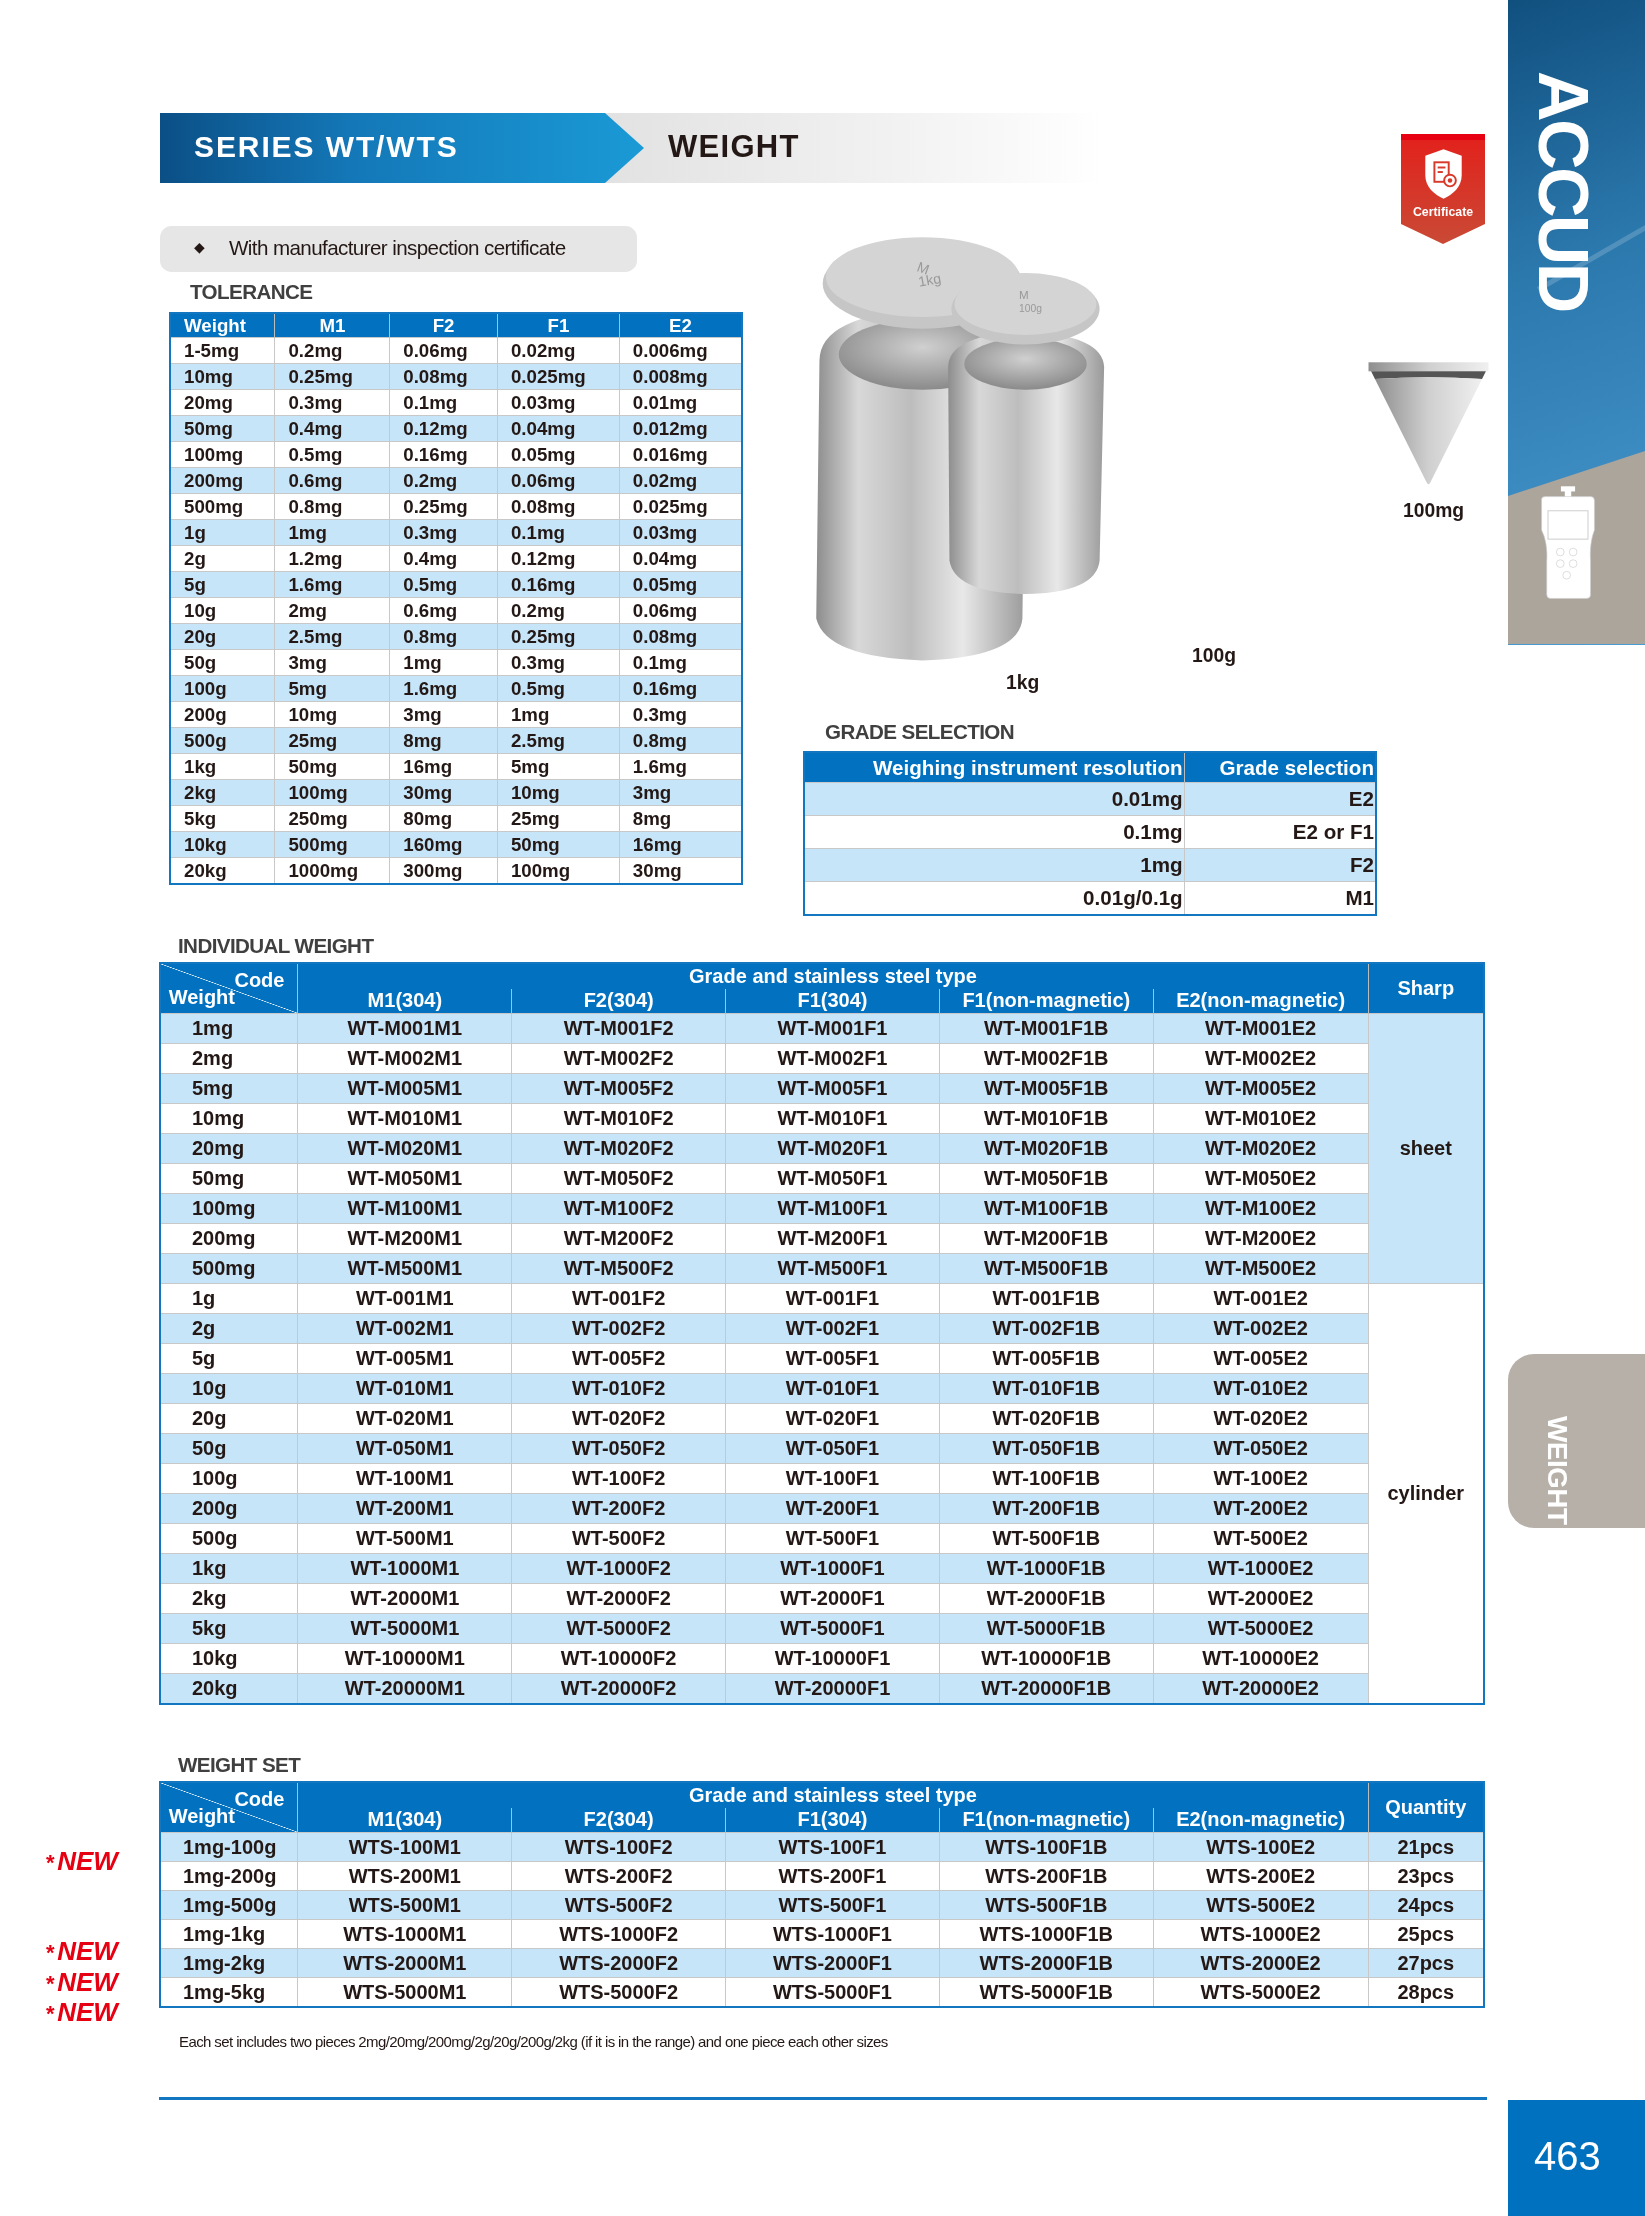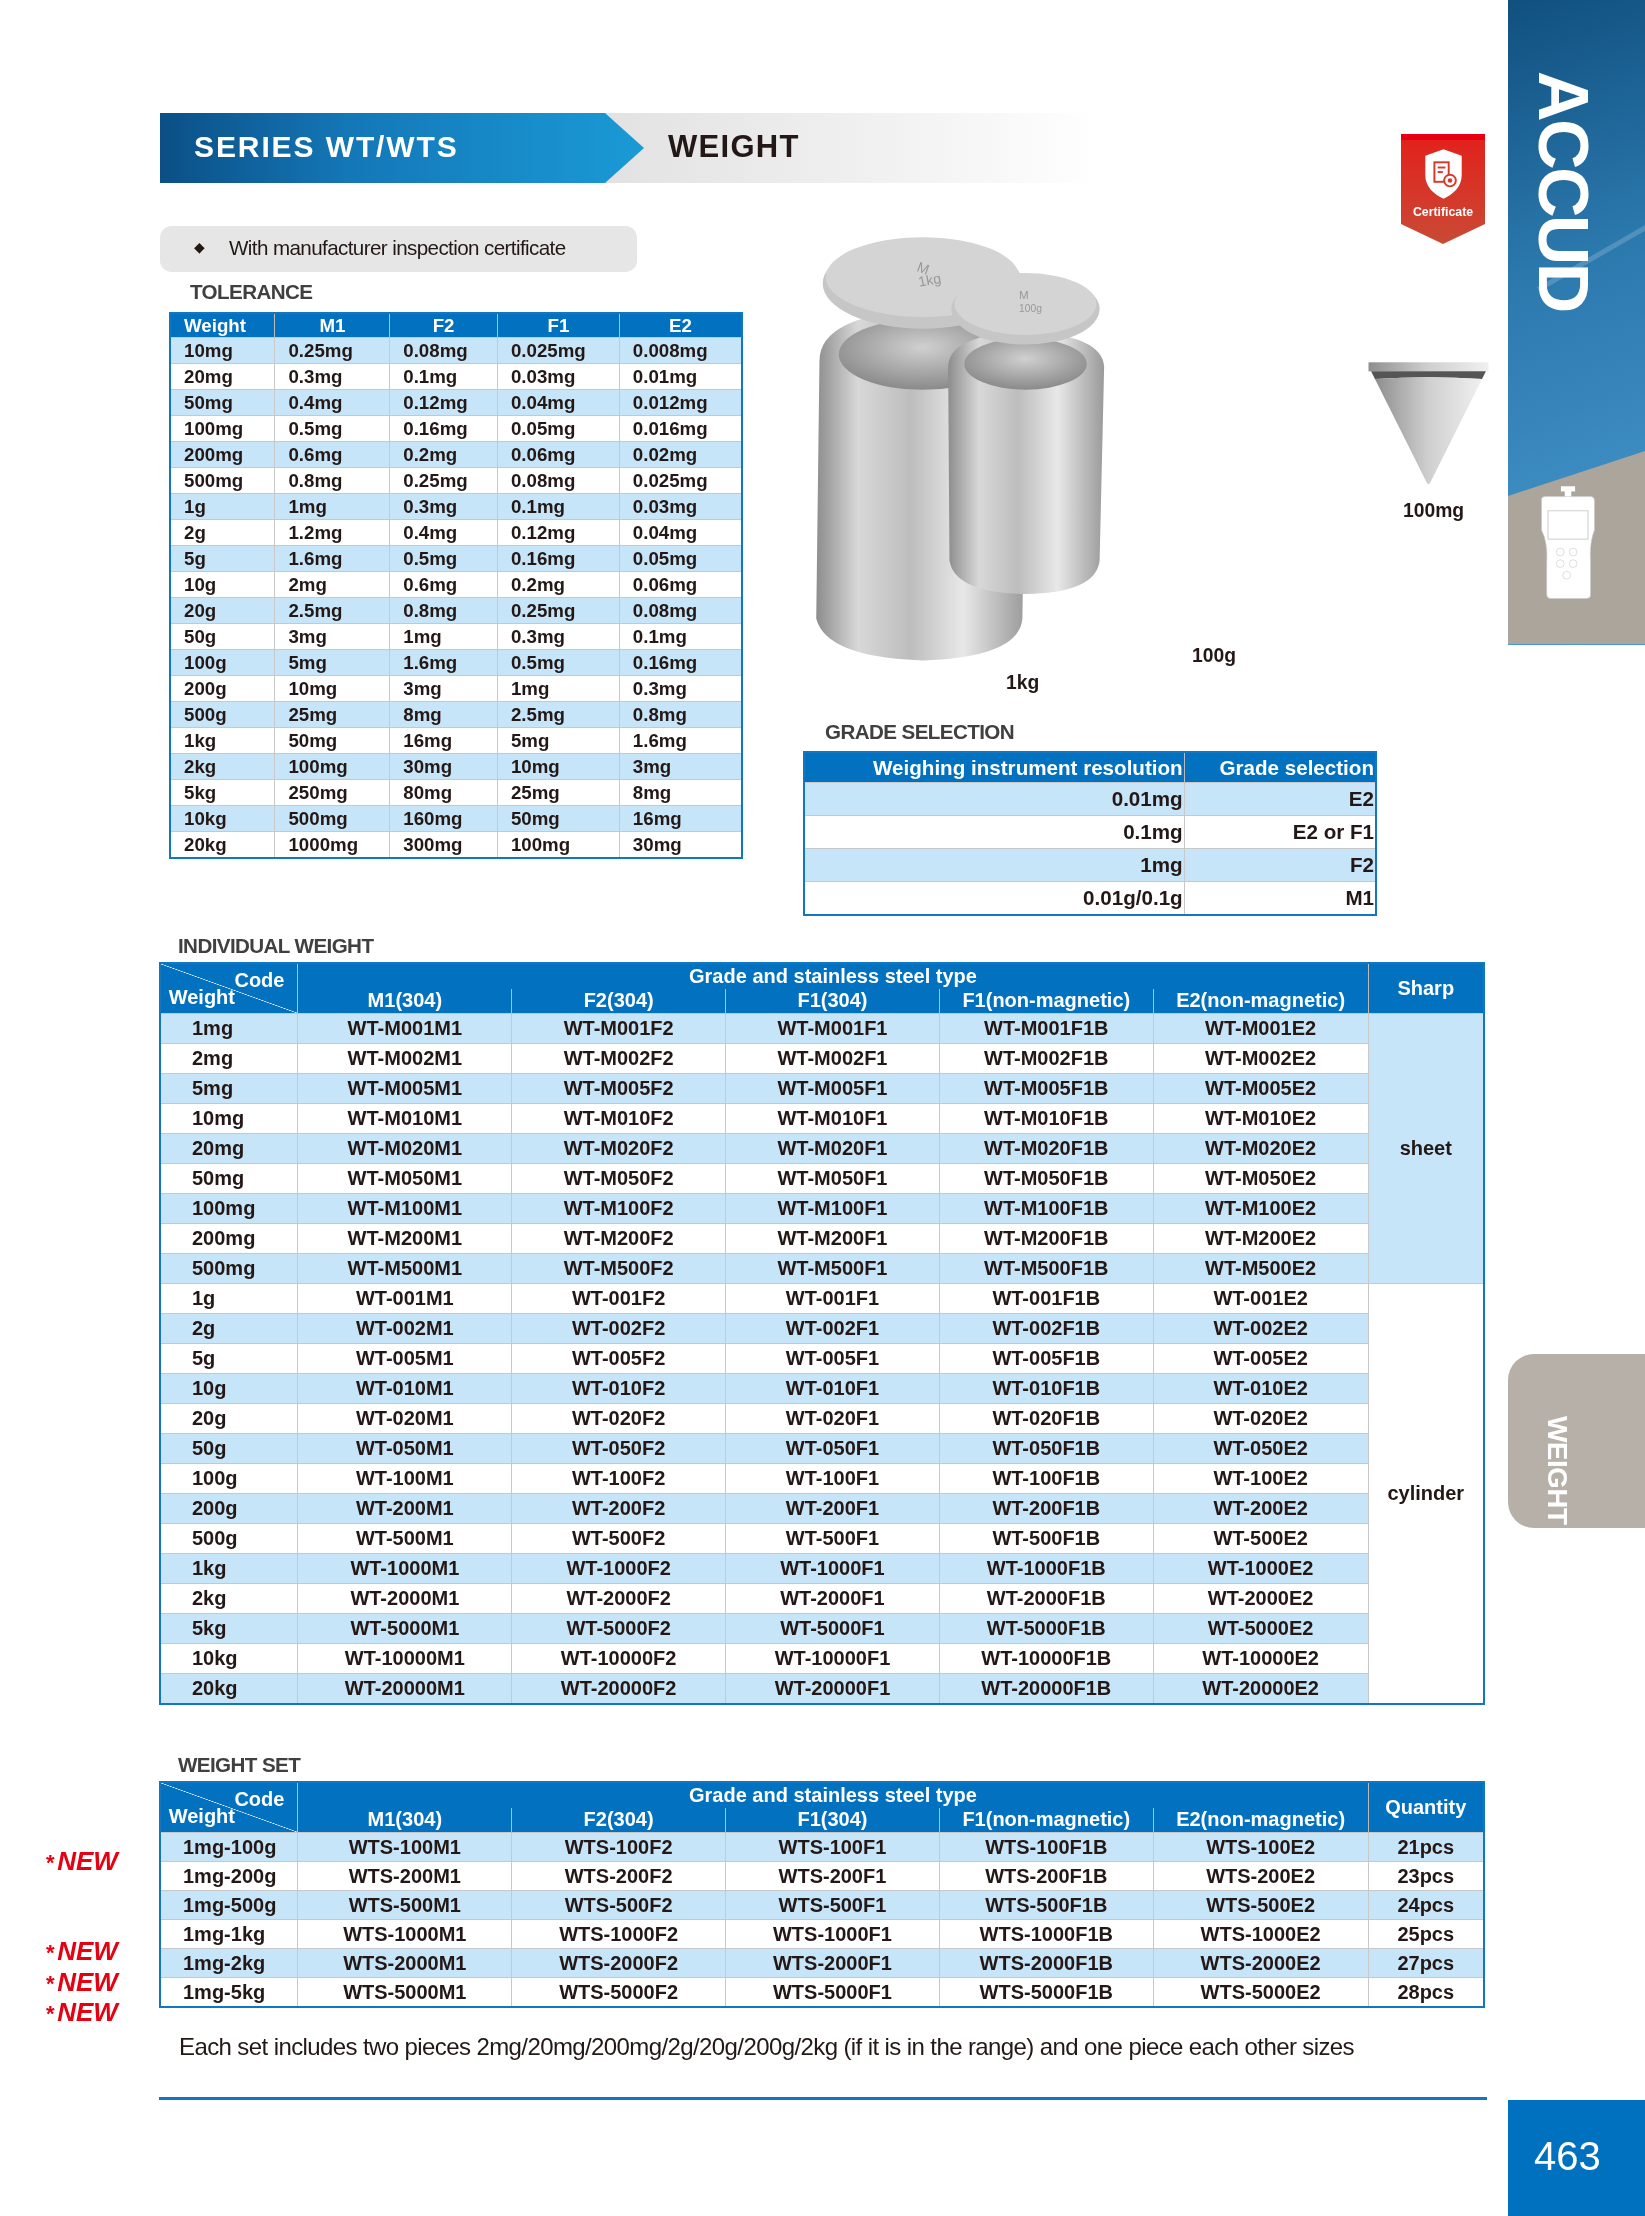--- a/index.html
+++ b/index.html
@@ -58,21 +58,21 @@
 
   
   .wset { left:159px; top:1781px; width:1326px; }
   .wset th { height:24.5px; }
   .wset td { height:28px; }
   .wset .wcol { padding-left:22px !important; }
 
   .new-badge { color:#e60012; font-weight:bold; font-style:italic; font-size:26px; }
   .new-badge .star { font-size:22px; font-style:normal; margin-right:2.6px; }
 
-  .note { left:179px; top:2033px; font-size:24px; letter-spacing:-0.6px; }
+  .note { left:179px; top:2033px; font-size:15px; letter-spacing:-0.6px; }
   .bottom-rule { left:159px; top:2097px; width:1328px; height:3.2px; background:#1276c0; }
 
   
   .side-top { left:1508px; top:0; width:137px; height:645px;
     background:linear-gradient(160deg,#10507f 0%,#2b78ad 40%,#4a9bd2 100%); overflow:hidden; }
   .side-top .ruler { position:absolute; left:19.3px; top:245px; width:168px; height:5.2px; background:rgba(255,255,255,0.18); transform:rotate(-30deg); }
   .side-grey { left:1508px; top:451px; width:137px; height:193px; background:#aba59b;
     clip-path:polygon(0 45px, 137px 0, 137px 193px, 0 193px); }
   .brand { left:1532px; top:71px; width:84px; height:258px; }
   .brand span { display:block; transform:rotate(90deg); transform-origin:left top; position:absolute; left:71px; top:0;
@@ -131,20 +131,27 @@
   <thead>
       <tr>
     <th>Weight</th>
     <th>M1</th>
     <th>F2</th>
     <th>F1</th>
     <th>E2</th>
   </tr>
     </thead>
   <tbody id="tol-body">
+      <tr class="plain">
+        <td>1-5mg</td>
+        <td>0.2mg</td>
+        <td>0.06mg</td>
+        <td>0.02mg</td>
+        <td>0.006mg</td>
+      </tr>
       <tr class="alt">
         <td>10mg</td>
         <td>0.25mg</td>
         <td>0.08mg</td>
         <td>0.025mg</td>
         <td>0.008mg</td>
       </tr>
       <tr class="plain">
         <td>20mg</td>
         <td>0.3mg</td>

